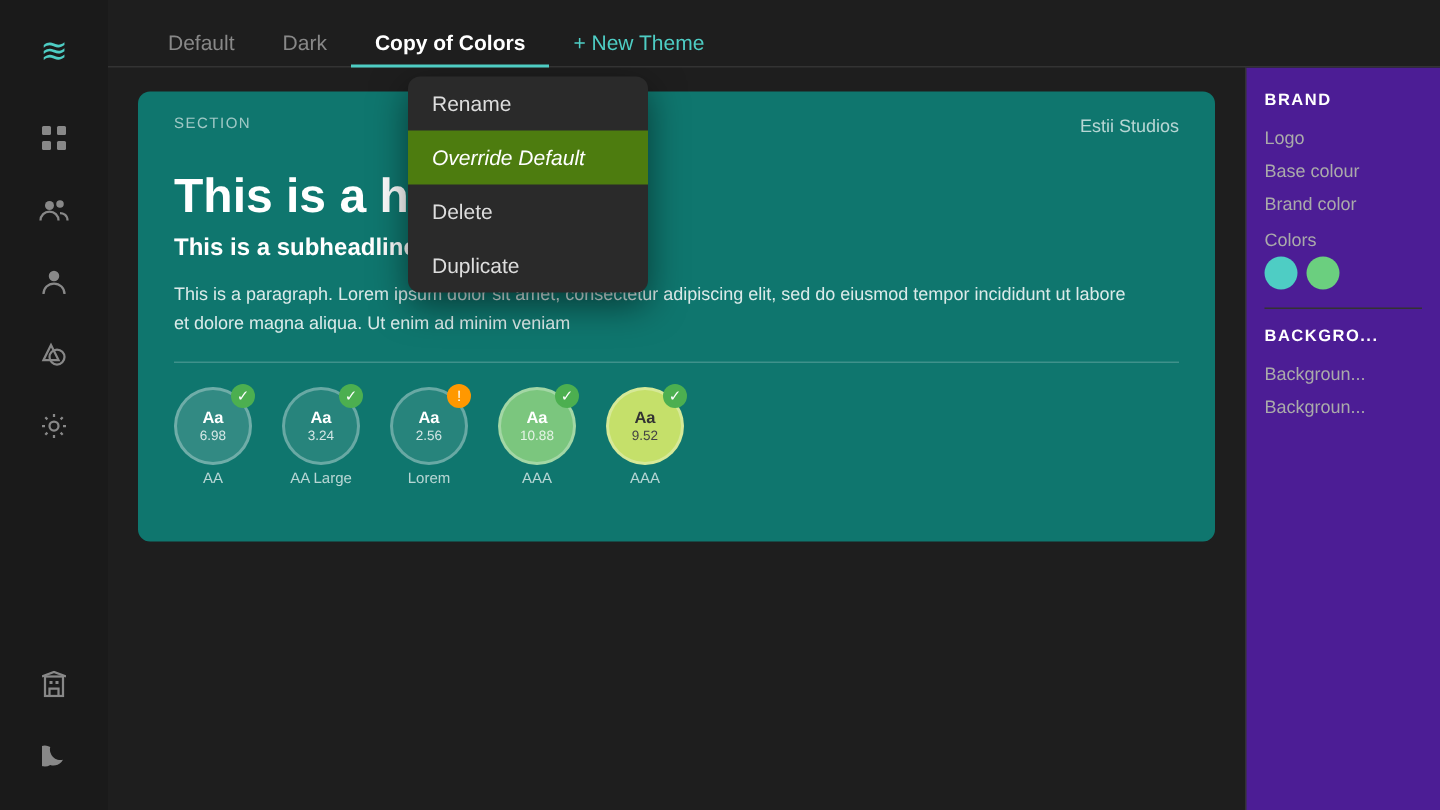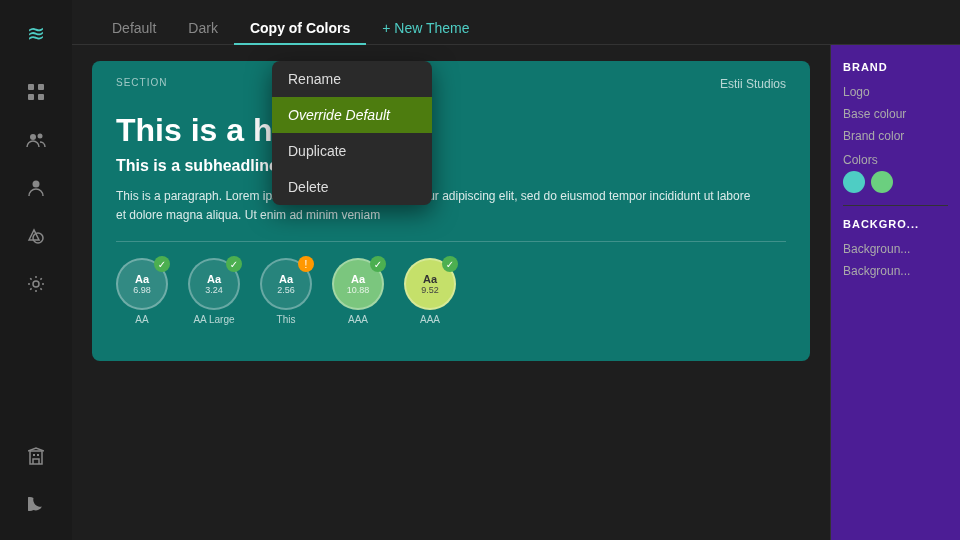--- a/index.html
+++ b/index.html
@@ -138,21 +138,21 @@
     
     .preview-panel {
       flex: 1;
       padding: 16px 20px;
       position: relative;
     }
 
     
     .context-menu {
       position: absolute;
-      top: 16px;
+      top: 6px;
       left: 200px;
       background: #2a2a2a;
       border-radius: 8px;
       overflow: hidden;
       z-index: 100;
       min-width: 160px;
       box-shadow: 0 8px 24px rgba(0,0,0,0.5);
     }
     .context-menu-item {
       padding: 10px 16px;
@@ -385,22 +385,22 @@
     </div>
   </div>
 
   <div class="content-area">
 
     <div class="preview-panel">
 
       <div class="context-menu">
         <div class="context-menu-item">Rename</div>
         <div class="context-menu-item highlighted">Override Default</div>
+        <div class="context-menu-item">Delete</div>
         <div class="context-menu-item">Duplicate</div>
-        <div class="context-menu-item">Delete</div>
       </div>
 
       <div class="theme-preview">
         <div style="display:flex; justify-content:space-between; align-items:flex-start;">
           <div class="preview-section-label">SECTION</div>
           <div class="preview-studio-label">Estii Studios</div>
         </div>
         <div class="preview-headline">This is a headline</div>
         <div class="preview-subheadline">This is a subheadline</div>
         <div class="preview-paragraph">This is a paragraph. Lorem ipsum dolor sit amet, consectetur adipiscing elit, sed do eiusmod tempor incididunt ut labore et dolore magna aliqua. Ut enim ad minim veniam</div>
@@ -425,21 +425,21 @@
             </div>
             <span class="contrast-label">AA Large</span>
           </div>
 
           <div class="contrast-item">
             <div class="contrast-circle circle-medium">
               <span class="aa-label">Aa</span>
               <span class="ratio">2.56</span>
               <span class="contrast-badge badge-orange">!</span>
             </div>
-            <span class="contrast-label">This</span>
+            <span class="contrast-label">Lorem</span>
           </div>
 
           <div class="contrast-item">
             <div class="contrast-circle circle-green">
               <span class="aa-label">Aa</span>
               <span class="ratio">10.88</span>
               <span class="contrast-badge badge-green">✓</span>
             </div>
             <span class="contrast-label">AAA</span>
           </div>

